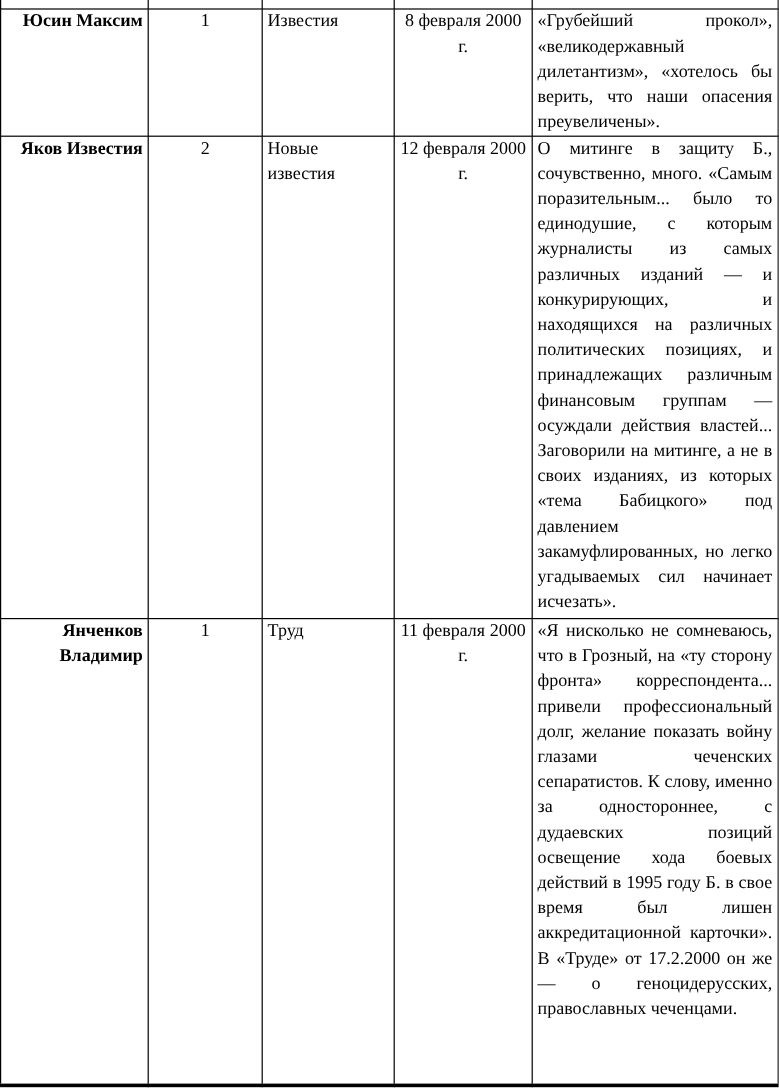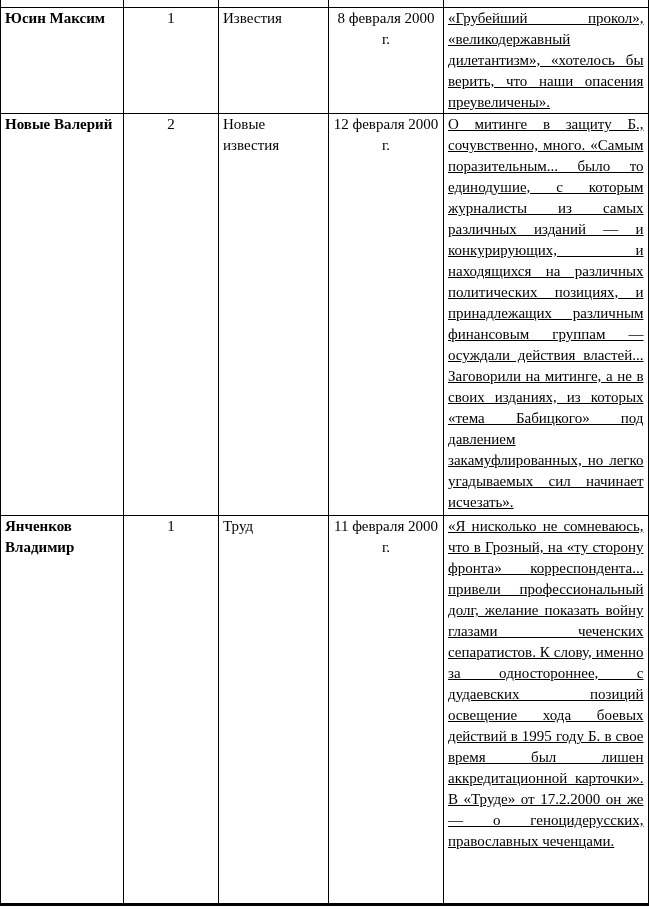--- a/index.html
+++ b/index.html
@@ -37,39 +37,38 @@
   tr.partial-row td {
     border-top: none;
     height: 7px;
     padding: 0;
   }
   tr.content-row-1 { height: 105px; }
   tr.content-row-2 { height: 402px; }
   tr.content-row-3 { height: 389px; margin-top: 44px; }
   td.author-cell {
     font-weight: bold;
-    text-align: left;
+    text-align: right;
     padding-top: 1px;
   }
   td.count-cell {
     text-align: center;
     padding-top: 1px;
   }
   td.publication-cell {
     text-align: left;
     padding-top: 1px;
   }
   td.date-cell {
     text-align: center;
     padding-top: 1px;
   }
   td.quote-cell {
     text-align: justify;
     padding-top: 1px;
-    text-decoration: underline;
   }
   col.col-author { width: 123px; }
   col.col-count { width: 95px; }
   col.col-publication { width: 110px; }
   col.col-date { width: 115px; }
   col.col-quote { width: 205px; }
 </style>
 </head>
 <body>
 
@@ -91,21 +90,21 @@
         <td></td>
       </tr>
       <tr class="content-row-1">
         <td class="author-cell">Юсин Максим</td>
         <td class="count-cell">1</td>
         <td class="publication-cell">Известия</td>
         <td class="date-cell">8 февраля 2000 г.</td>
         <td class="quote-cell">«Грубейший прокол», «великодержавный дилетантизм», «хотелось бы верить, что наши опасения преувеличены».</td>
       </tr>
       <tr class="content-row-2">
-        <td class="author-cell">Новые Валерий</td>
+        <td class="author-cell">Яков Известия</td>
         <td class="count-cell">2</td>
         <td class="publication-cell">Новые известия</td>
         <td class="date-cell">12 февраля 2000 г.</td>
         <td class="quote-cell">О митинге в защиту Б., сочувственно, много. «Самым поразительным... было то единодушие, с которым журналисты из самых различных изданий — и конкурирующих, и находящихся на различных политических позициях, и принадлежащих различным финансовым группам — осуждали действия властей... Заговорили на митинге, а не в своих изданиях, из которых «тема Бабицкого» под давлением закамуфлированных, но легко угадываемых сил начинает исчезать».</td>
       </tr>
       <tr class="content-row-3">
         <td class="author-cell">Янченков Владимир</td>
         <td class="count-cell">1</td>
         <td class="publication-cell">Труд</td>
         <td class="date-cell">11 февраля 2000 г.</td>

